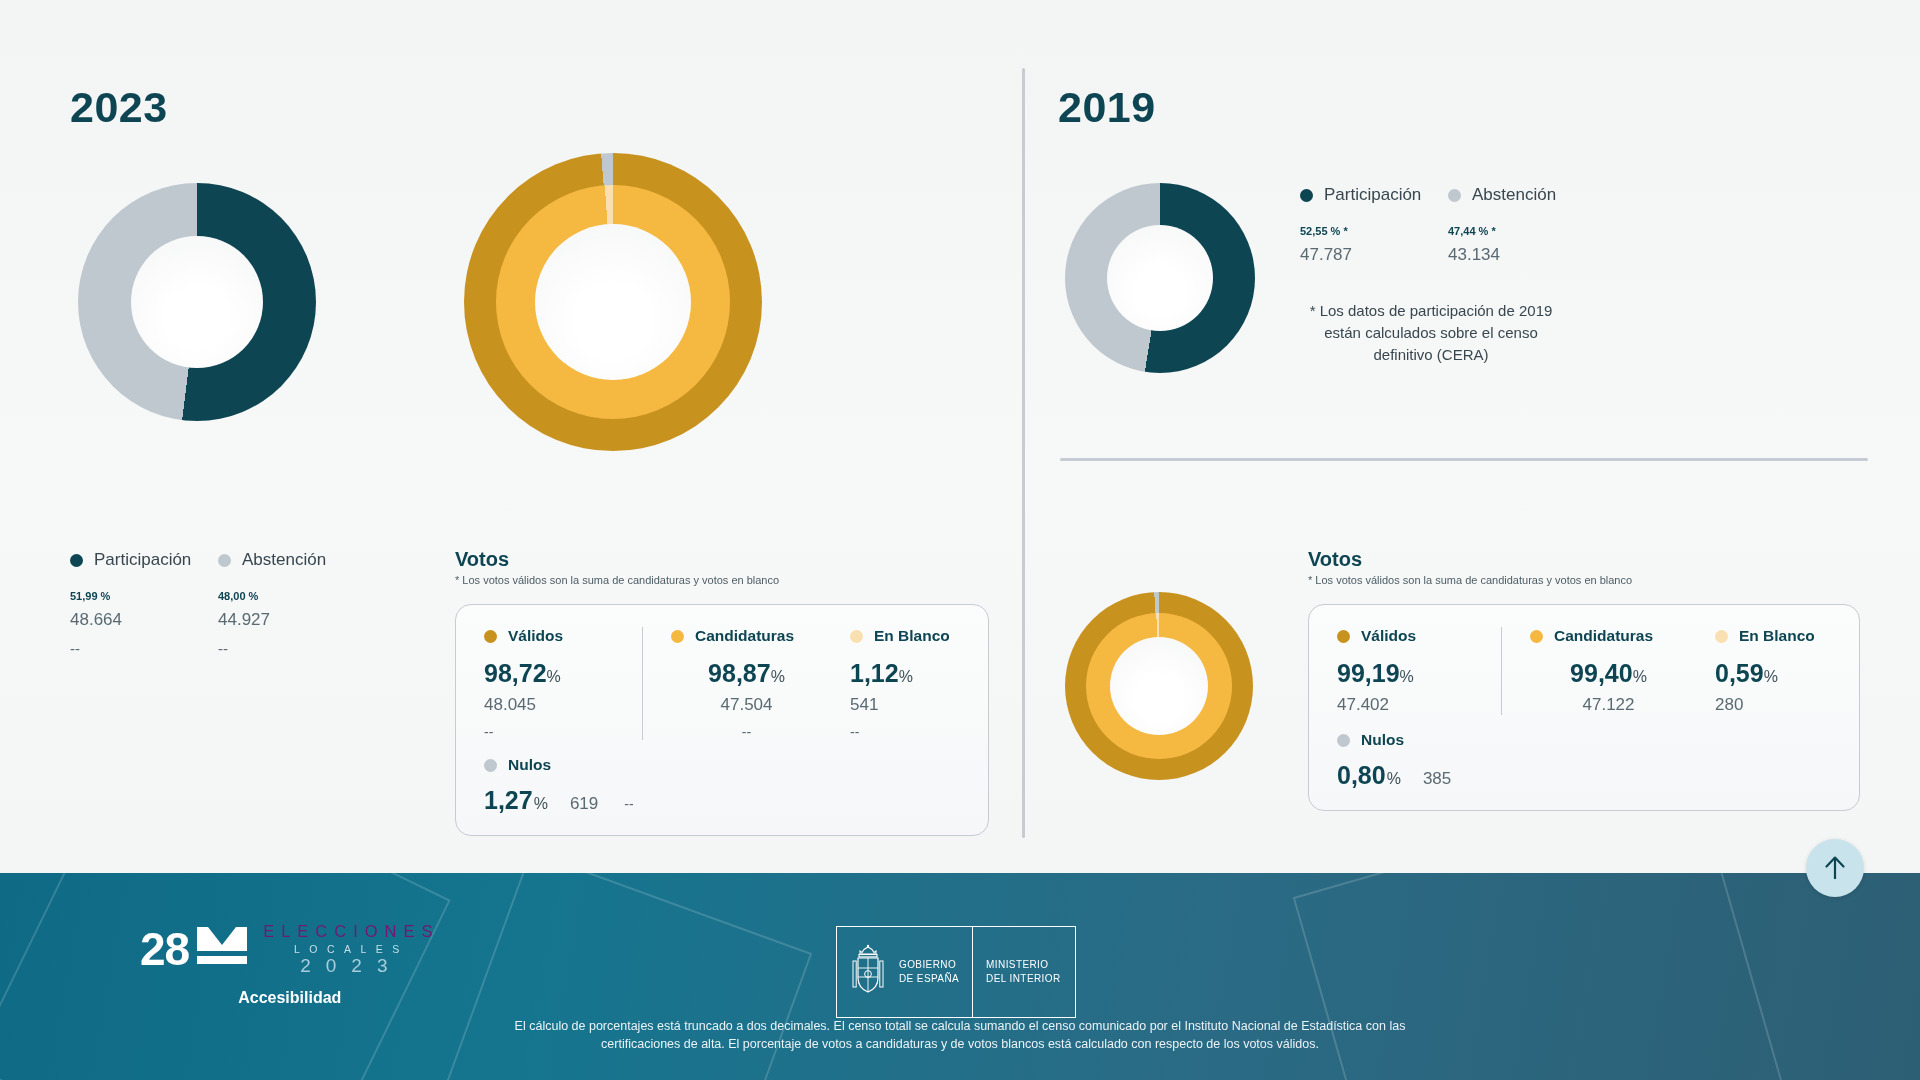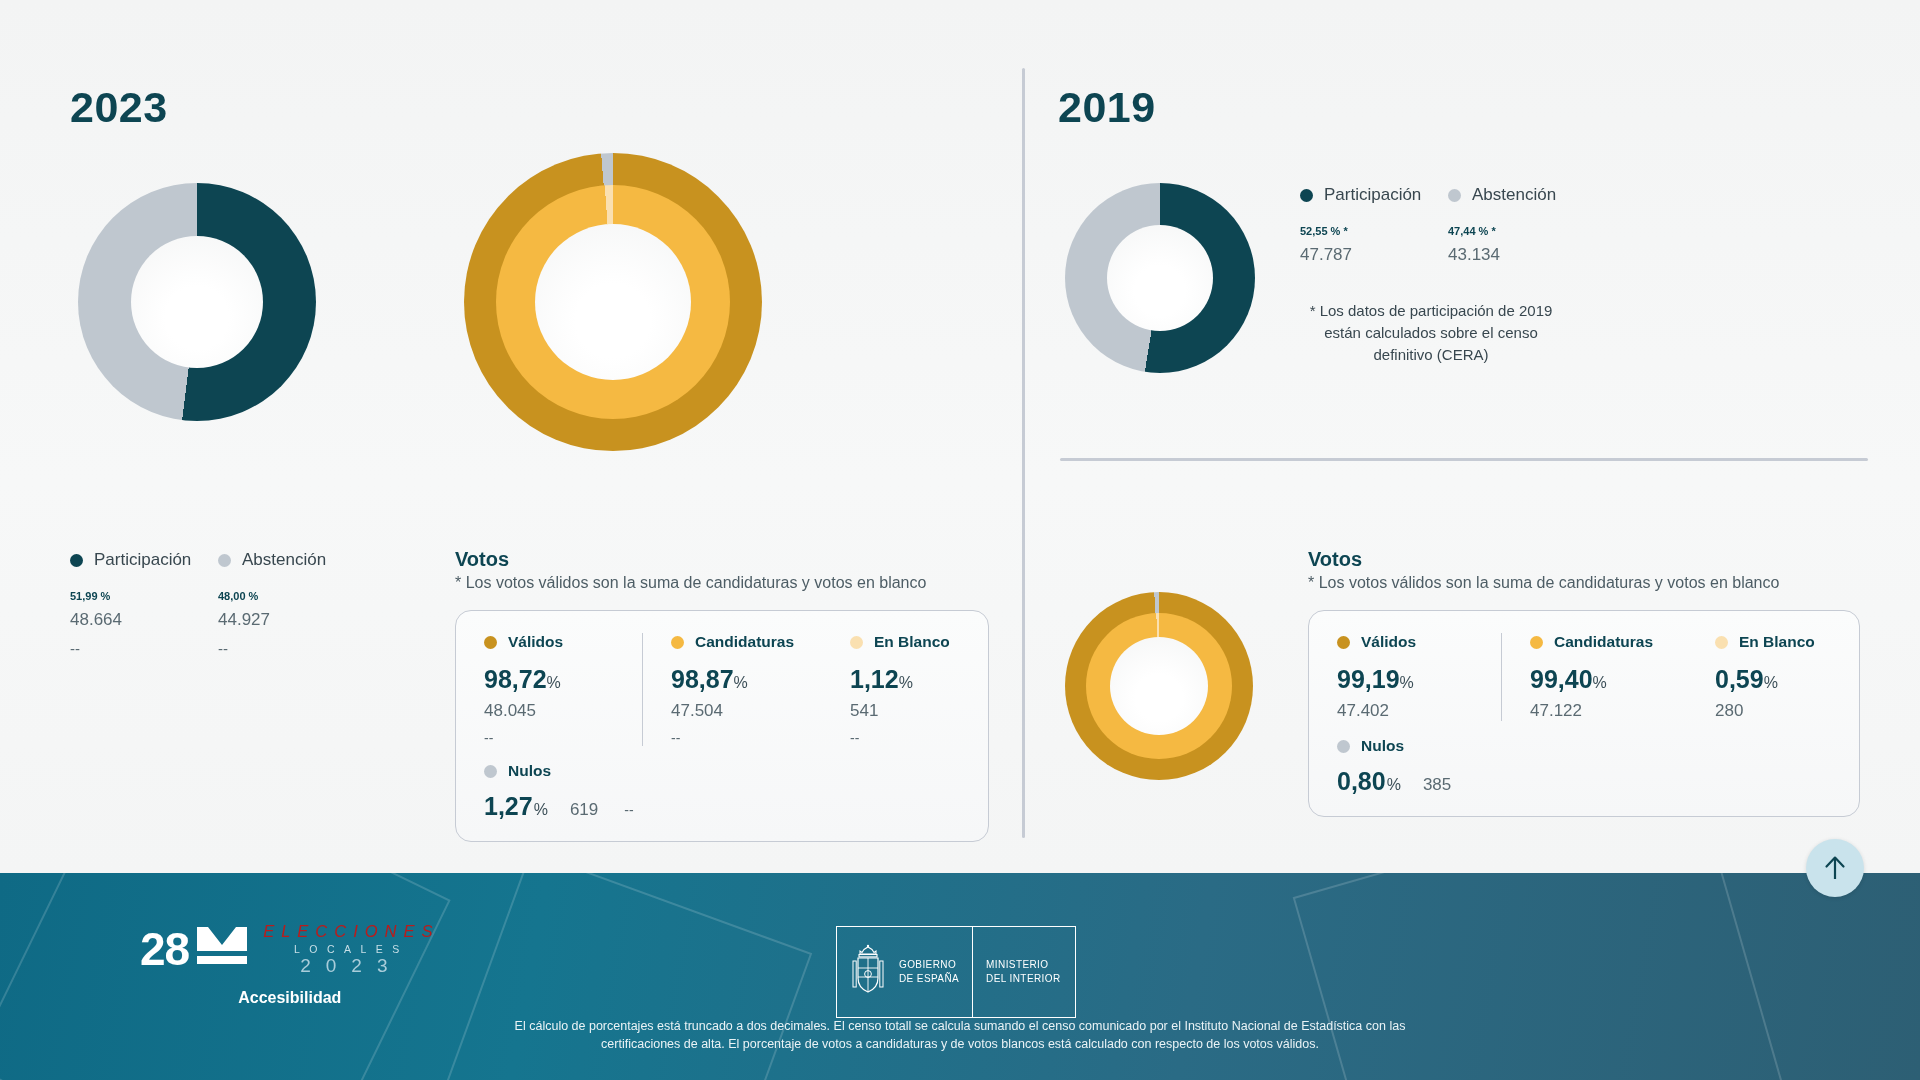--- a/index.html
+++ b/index.html
@@ -129,36 +129,36 @@
   .hdivider {
     position: absolute; left: 1060px; top: 458px;
     width: 808px; height: 3px; background: #c6cbd4; border-radius: 2px;
   }
 
   
   .votes-head-title {
     font-size: 20px; font-weight: bold; color: #0d4552;
   }
   .votes-head-sub {
-    font-size: 16px; color: #4d5d65; margin-top: 3px;
+    font-size: 11px; color: #4d5d65; margin-top: 3px;
   }
 
   .votes-card {
     border: 1px solid #c6cbd4;
     border-radius: 16px;
     background: linear-gradient(180deg, #fbfcfc 0%, #f6f7f8 100%);
     position: relative;
   }
   .votes-grid {
     display: flex;
     padding: 22px 0 0 0;
     position: relative;
   }
   .votes-cell { padding: 0 0 0 28px; }
-  .votes-cell.bordered { border-left: 1px solid #c6cbd4; }
+  .votes-cell.bordered { border-left: 1px solid #c6cbd4; text-align: center; }
   .vc-label { display: flex; align-items: center; }
   .vc-label .dot { width: 13px; height: 13px; }
   .vc-name {
     font-size: 15.5px; font-weight: bold; color: #0d4552; margin-left: 11px;
     white-space: nowrap;
   }
   .vc-value {
     margin-top: 14px; color: #0d4552; white-space: nowrap;
   }
   .vc-value .num { font-size: 25px; font-weight: bold; }
@@ -221,21 +221,21 @@
     text-align: center;
   }
   .logo-row { display: flex; align-items: center; }
   .logo-28 {
     font-size: 46px; font-weight: bold; color: #ffffff; letter-spacing: -1px;
     line-height: 1;
   }
   .logo-m { margin: 0 8px 0 6px; }
   .logo-txt { margin-left: 6px; line-height: 1; }
   .logo-elecciones {
-    font-size: 16.5px; color: #b91c1c; letter-spacing: 7px; font-style: italic;
+    font-size: 16.5px; color: #701a75; letter-spacing: 7px;
   }
   .logo-locales {
     font-size: 10.5px; color: #c8dfe7; letter-spacing: 9.5px; margin-top: 4px;
   }
   .logo-2023 {
     font-size: 19px; color: #a9cdda; letter-spacing: 15px; margin-top: 2px;
   }
   .accesibilidad {
     font-size: 16px; font-weight: bold; color: #ffffff;
     margin-top: 14px; cursor: pointer;

